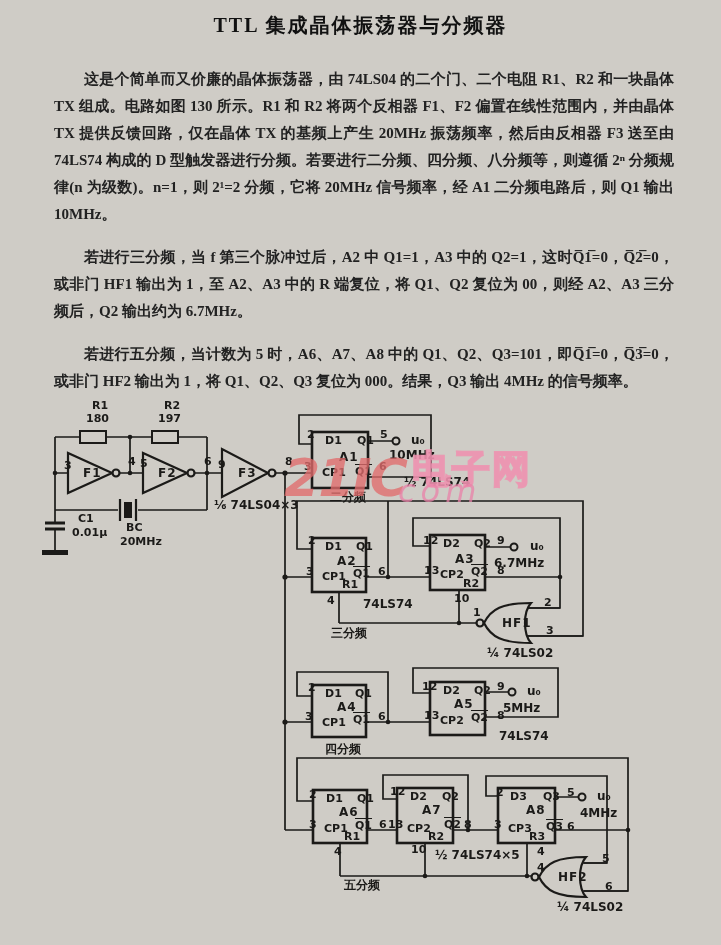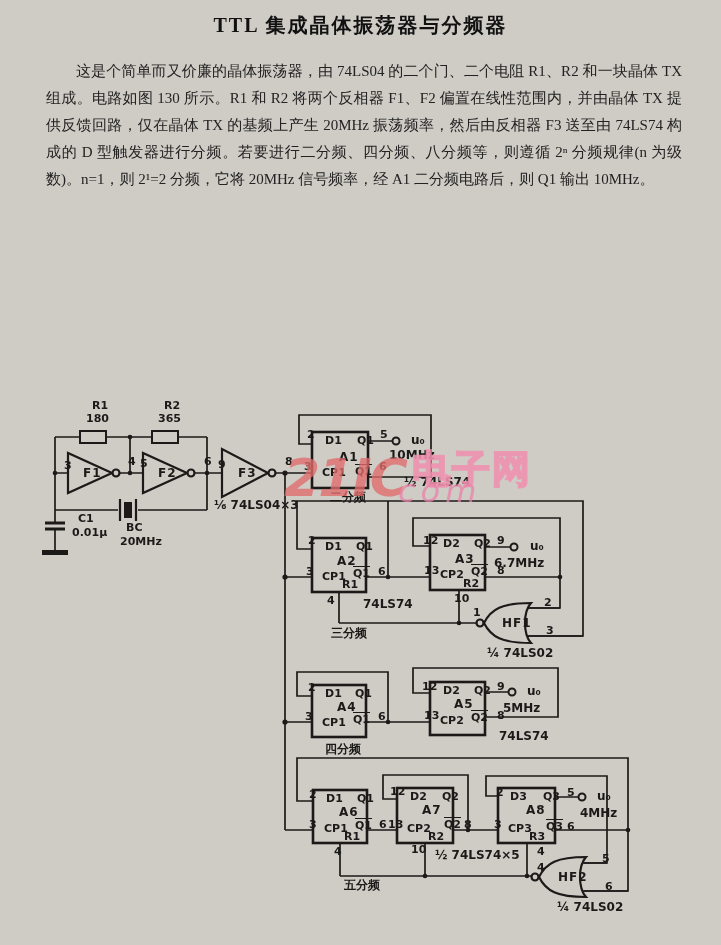--- a/index.html
+++ b/index.html
@@ -10,21 +10,21 @@
     color:#1d1c1a;
   }
   .page-title{
     text-align:center;font-size:20px;font-weight:bold;
     padding-top:12px;letter-spacing:2px;color:#111;
   }
   .text-block{
     position:absolute;left:38px;top:50px;width:652px;
     font-size:15px;line-height:27px;text-align:justify;color:#222;
   }
-  .text-block p{margin:8px;text-indent:2em;}
+  .text-block p{margin:16px;text-indent:2em;font-weight:bold;}
   
   #wires{position:absolute;left:0;top:0;width:721px;height:945px;z-index:1;}
   #labels{position:absolute;left:8px;top:0;width:721px;height:724px;z-index:2;
     font-family:"DejaVu Sans","Liberation Sans",sans-serif;}
   #labels span{position:absolute;white-space:nowrap;color:#1b1a18;}
   .pin{font-size:11px;font-weight:bold;}
   .ffl{font-size:11px;font-weight:bold;}
   .ffn{font-size:12px;font-weight:bold;letter-spacing:1px;}
   .val{font-size:11px;font-weight:bold;}
   .chip{font-size:12px;font-weight:bold;text-align:right;}
@@ -40,20 +40,22 @@
   .wm-com{left:398px;top:472px;font-size:32px;font-weight:normal;font-style:italic;
     letter-spacing:5px;color:rgba(233,130,168,0.75);}
 </style>
 </head>
 <body>
 
 <div class="page-title">TTL 集成晶体振荡器与分频器</div>
 
 <div class="text-block">
   <p>这是个简单而又价廉的晶体振荡器，由 74LS04 的二个门、二个电阻 R1、R2 和一块晶体 TX 组成。电路如图 130 所示。R1 和 R2 将两个反相器 F1、F2 偏置在线性范围内，并由晶体 TX 提供反馈回路，仅在晶体 TX 的基频上产生 20MHz 振荡频率，然后由反相器 F3 送至由 74LS74 构成的 D 型触发器进行分频。若要进行二分频、四分频、八分频等，则遵循 2ⁿ 分频规律(n 为级数)。n=1，则 2¹=2 分频，它将 20MHz 信号频率，经 A1 二分频电路后，则 Q1 输出 10MHz。</p>
+  <p>若进行三分频，当 f 第三个脉冲过后，A2 中 Q1=1，A3 中的 Q2=1，这时Q̅1̅=0，Q̅2̅=0，或非门 HF1 输出为 1，至 A2、A3 中的 R 端复位，将 Q1、Q2 复位为 00，则经 A2、A3 三分频后，Q2 输出约为 6.7MHz。</p>
+  <p>若进行五分频，当计数为 5 时，A6、A7、A8 中的 Q1、Q2、Q3=101，即Q̅1̅=0，Q̅3̅=0，或非门 HF2 输出为 1，将 Q1、Q2、Q3 复位为 000。结果，Q3 输出 4MHz 的信号频率。</p>
 </div>
 
 <svg id="wires" viewBox="0 0 721 945" xmlns="http://www.w3.org/2000/svg">
   <g stroke="#1b1a18" fill="none" stroke-width="1.7">
 
     <path d="M55,437 H207 M55,437 V510 M207,437 V510 M130,437 V473 M55,473 H68 M119,473 H143 M194,473 H222 M275,473 H312 M55,510 H118 M138,510 H207 M55,510 V523 M55,529 V550"></path>
 
     <path d="M285,473 V830 M285,577 H312 M285,722 H312 M285,830 H313"></path>
 
     <path d="M312,444 H299 V415 H431 V477 H368 M368,441 H392"></path>
@@ -128,21 +130,21 @@
     <circle cx="425" cy="876" r="2.3"></circle>
       <circle cx="527" cy="876" r="2.3"></circle>
   </g>
 </svg>
 
 <div id="labels">
 
   <span class="val" style="left:84px;top:399px">R1</span>
   <span class="val" style="left:78px;top:412px">180</span>
   <span class="val" style="left:156px;top:399px">R2</span>
-  <span class="val" style="left:150px;top:412px">365</span>
+  <span class="val" style="left:150px;top:412px">197</span>
   <span class="ffn" style="left:75px;top:466px">F1</span>
   <span class="ffn" style="left:150px;top:466px">F2</span>
   <span class="ffn" style="left:230px;top:466px">F3</span>
   <span class="pin" style="left:56px;top:459px">3</span>
   <span class="pin" style="left:120px;top:455px">4</span>
   <span class="pin" style="left:132px;top:457px">5</span>
   <span class="pin" style="left:196px;top:455px">6</span>
   <span class="pin" style="left:210px;top:458px">9</span>
   <span class="pin" style="left:277px;top:455px">8</span>
   <span class="chip" style="left:206px;top:498px">⅙ 74LS04×3</span>

